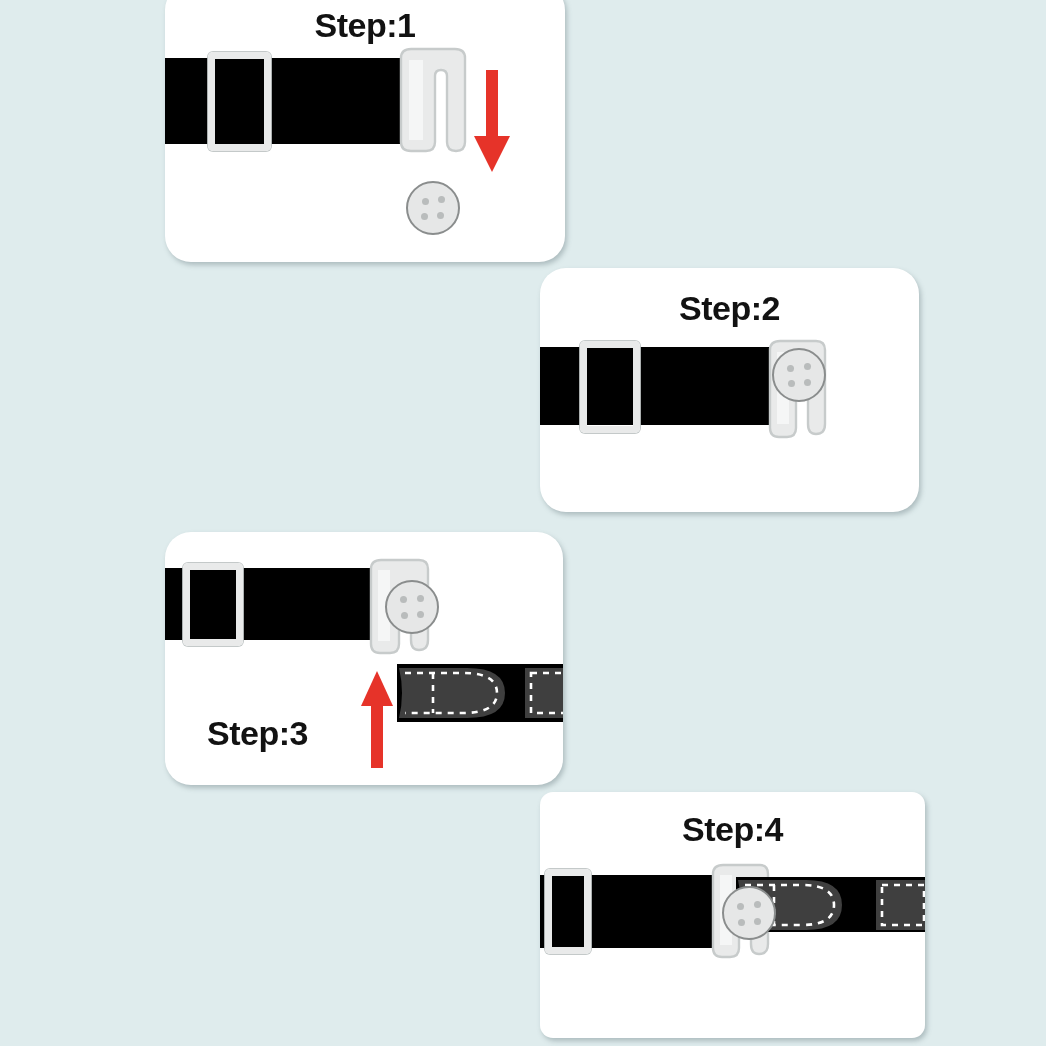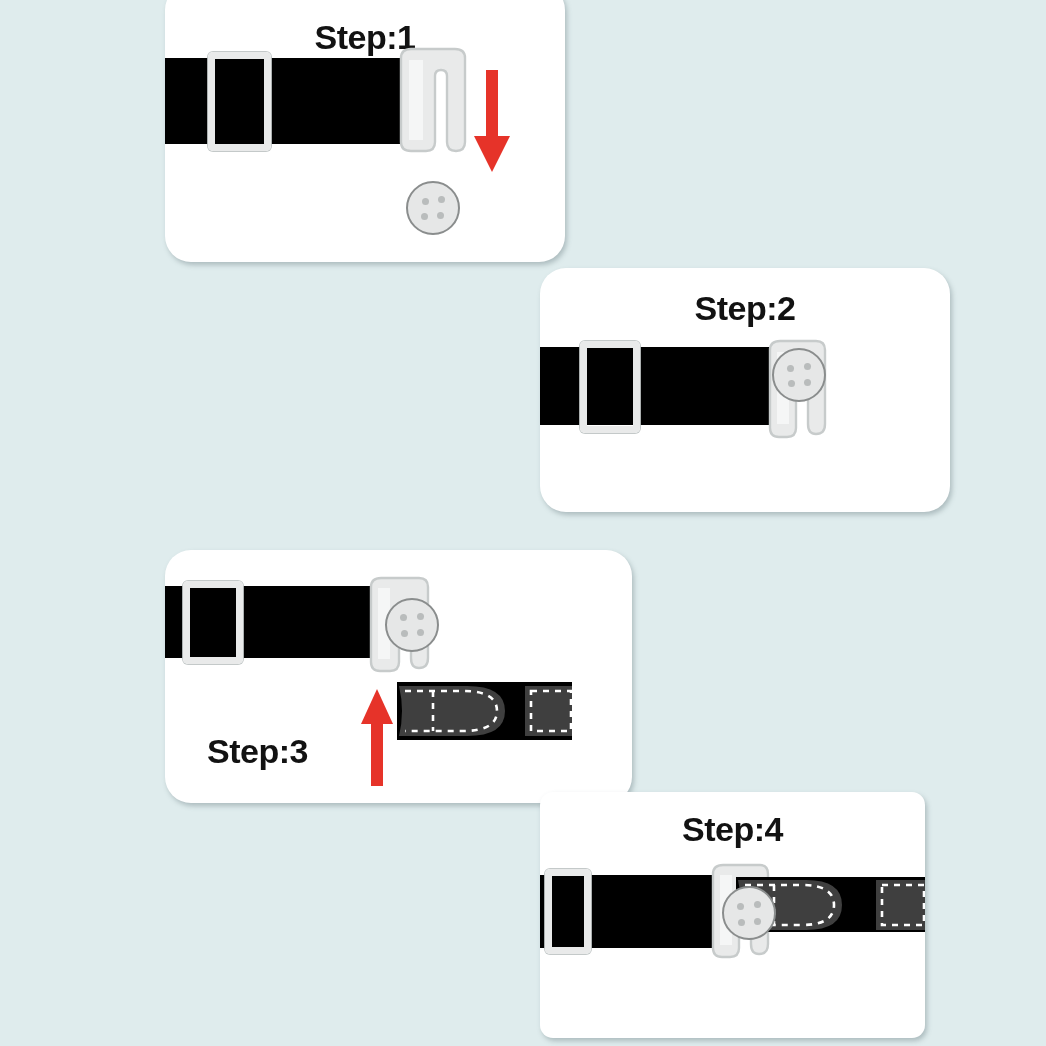--- a/index.html
+++ b/index.html
@@ -69,21 +69,21 @@
   .tab{position:absolute;}
   .tab svg{display:block;width:100%;height:100%;}
 </style>
 </head>
 <body>
 
 <div class="stage">
 
   <div class="card" style="left:165px;top:-16px;width:400px;height:278px;">
 
-    <div class="card-title title-center" style="top:22px;margin-top:12px;">Step:1</div>
+    <div class="card-title title-center" style="top:22px;">Step:1</div>
 
     <div class="belt" style="left:0px;top:74px;width:250px;height:86px;"></div>
 
     <div class="keeper" style="left:43px;top:68px;width:63px;height:99px;"></div>
 
     <div class="hook" style="left:228px;top:62px;width:78px;height:108px;">
       <svg viewBox="0 0 78 108" preserveAspectRatio="none">
         <path d="M8 12 Q8 3 18 3 L62 3 Q72 3 72 12 L72 96 Q72 105 63 105 Q54 105 54 96 L54 30 Q54 24 48 24 Q42 24 42 30 L42 96 Q42 105 33 105 L18 105 Q8 105 8 96 Z" fill="#e9eaea" stroke="#c7cbcb" stroke-width="2.4" stroke-linejoin="round"></path>
         <path d="M16 14 L16 94 L30 94 L30 14 Z" fill="#ffffff" opacity="0.55"></path>
       </svg>
@@ -97,21 +97,21 @@
     </div>
 
     <div class="arrow" style="left:305px;top:86px;width:44px;height:104px;">
       <svg viewBox="0 0 44 104">
         <rect x="16" y="0" width="12" height="72" fill="#e63329"></rect>
         <polygon points="22,102 4,66 40,66" fill="#e63329"></polygon>
       </svg>
     </div>
   </div>
 
-  <div class="card" style="left:540px;top:268px;width:410px;height:244px;">
+  <div class="card" style="left:540px;top:268px;width:379px;height:244px;">
 
     <div class="card-title title-center" style="top:21px;">Step:2</div>
 
     <div class="belt" style="left:0px;top:79px;width:245px;height:78px;"></div>
 
     <div class="keeper" style="left:40px;top:73px;width:60px;height:92px;"></div>
 
     <div class="hook" style="left:224px;top:70px;width:66px;height:102px;">
       <svg viewBox="0 0 66 102" preserveAspectRatio="none">
         <path d="M6 12 Q6 3 16 3 L52 3 Q61 3 61 12 L61 86 Q61 96 52 96 Q44 96 44 86 L44 34 Q44 28 38 28 Q32 28 32 34 L32 90 Q32 99 23 99 L15 99 Q6 99 6 90 Z" fill="#e9eaea" stroke="#c7cbcb" stroke-width="2.4" stroke-linejoin="round"></path>
@@ -120,21 +120,21 @@
     </div>
 
     <div class="btn-disc" style="left:232px;top:80px;width:54px;height:54px;">
       <i style="left:13px;top:15px;"></i>
       <i style="left:30px;top:13px;"></i>
       <i style="left:14px;top:30px;"></i>
       <i style="left:30px;top:29px;"></i>
     </div>
   </div>
 
-  <div class="card" style="left:165px;top:550px;width:467px;height:253px;">
+  <div class="card" style="left:165px;top:532px;width:398px;height:253px;">
 
     <div class="card-title" style="left:42px;top:182px;">Step:3</div>
 
     <div class="belt" style="left:0px;top:36px;width:215px;height:72px;"></div>
 
     <div class="keeper" style="left:18px;top:31px;width:60px;height:83px;"></div>
 
     <div class="hook" style="left:200px;top:25px;width:68px;height:99px;">
       <svg viewBox="0 0 68 99" preserveAspectRatio="none">
         <path d="M6 12 Q6 3 16 3 L54 3 Q63 3 63 12 L63 83 Q63 93 54 93 Q46 93 46 83 L46 33 Q46 27 40 27 Q34 27 34 33 L34 87 Q34 96 25 96 L15 96 Q6 96 6 87 Z" fill="#e9eaea" stroke="#c7cbcb" stroke-width="2.4" stroke-linejoin="round"></path>

